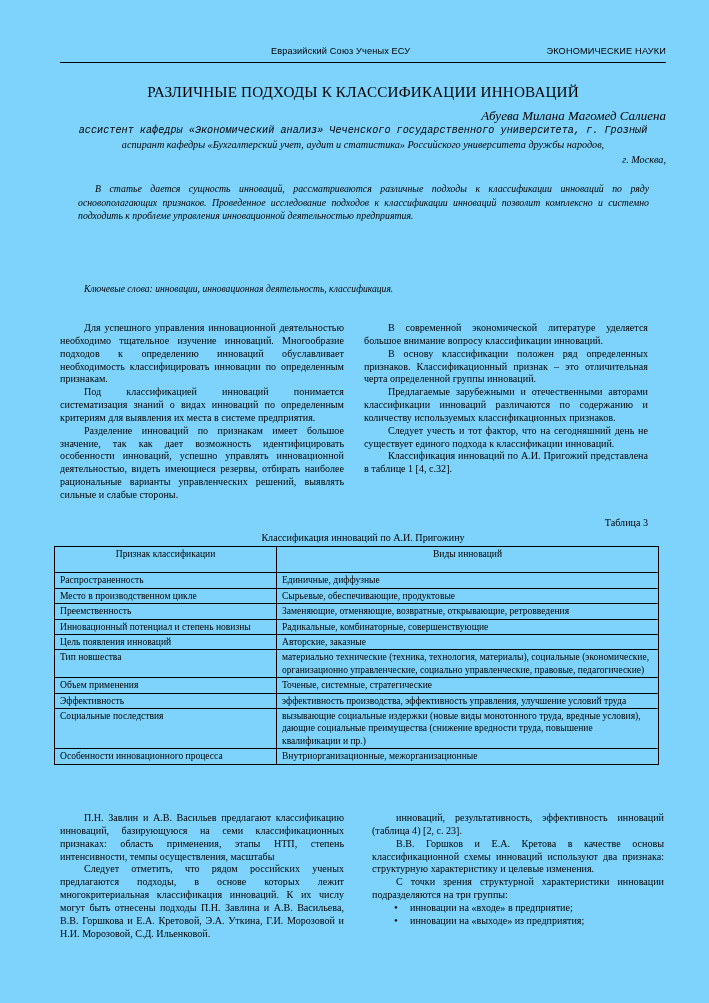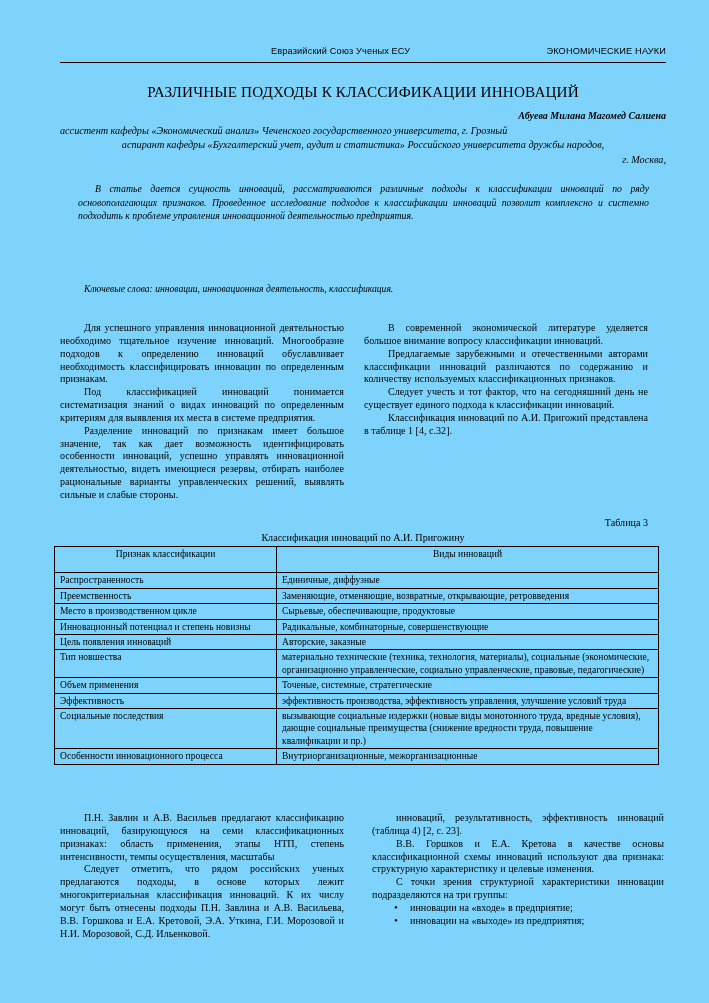--- a/index.html
+++ b/index.html
@@ -72,25 +72,26 @@
     position: absolute;
     left: 60px;
     right: 43px;
     top: 109px;
     font-style: italic;
     font-size: 10.2px;
     line-height: 14.6px;
   }
   .author-name {
     text-align: right;
-    font-weight: bold;
-    font-size: 10px;
+    font-weight: normal;
+    font-size: 13px;
   }
   .author-aff {
-    text-align: left;
+    text-align: center;
+    font-family: Liberation Mono, monospace;
   }
   .author-aff2 {
     text-align: center;
   }
   .author-city {
     text-align: right;
   }
 
   
   .abstract {
@@ -253,20 +254,21 @@
   <div class="keywords">Ключевые слова: инновации, инновационная деятельность, классификация.</div>
 
   <div class="col-upper-left">
     <p class="para">Для успешного управления инновационной деятельностью необходимо тщательное изучение инноваций. Многообразие подходов к определению инноваций обуславливает необходимость классифицировать инновации по определенным признакам.</p>
     <p class="para">Под классификацией инноваций понимается систематизация знаний о видах инноваций по определенным критериям для выявления их места в системе предприятия.</p>
     <p class="para">Разделение инноваций по признакам имеет большое значение, так как дает возможность идентифицировать особенности инноваций, успешно управлять инновационной деятельностью, видеть имеющиеся резервы, отбирать наиболее рациональные варианты управленческих решений, выявлять сильные и слабые стороны.</p>
   </div>
 
   <div class="col-upper-right">
     <p class="para">В современной экономической литературе уделяется большое внимание вопросу классификации инноваций.</p>
+    <p class="para">В основу классификации положен ряд определенных признаков. Классификационный признак – это отличительная черта определенной группы инноваций.</p>
     <p class="para">Предлагаемые зарубежными и отечественными авторами классификации инноваций различаются по содержанию и количеству используемых классификационных признаков.</p>
     <p class="para">Следует учесть и тот фактор, что на сегодняшний день не существует единого подхода к классификации инноваций.</p>
     <p class="para">Классификация инноваций по А.И. Пригожий представлена в таблице 1 [4, с.32].</p>
   </div>
 
   <div class="table-number">Таблица 3</div>
 
   <div class="table-caption">Классификация инноваций по А.И. Пригожину</div>
 
   <table class="inno">
@@ -279,26 +281,26 @@
         <th>Признак классификации</th>
         <th>Виды инноваций</th>
       </tr>
     </thead>
     <tbody>
       <tr>
         <td>Распространенность</td>
         <td>Единичные, диффузные</td>
       </tr>
       <tr>
+        <td>Место в производственном цикле</td>
+        <td>Сырьевые, обеспечивающие, продуктовые</td>
+      </tr>
+      <tr>
         <td>Преемственность</td>
         <td>Заменяющие, отменяющие, возвратные, открывающие, ретровведения</td>
-      </tr>
-      <tr>
-        <td>Место в производственном цикле</td>
-        <td>Сырьевые, обеспечивающие, продуктовые</td>
       </tr>
       <tr>
         <td>Инновационный потенциал и степень новизны</td>
         <td>Радикальные, комбинаторные, совершенствующие</td>
       </tr>
       <tr>
         <td>Цель появления инноваций</td>
         <td>Авторские, заказные</td>
       </tr>
       <tr>

